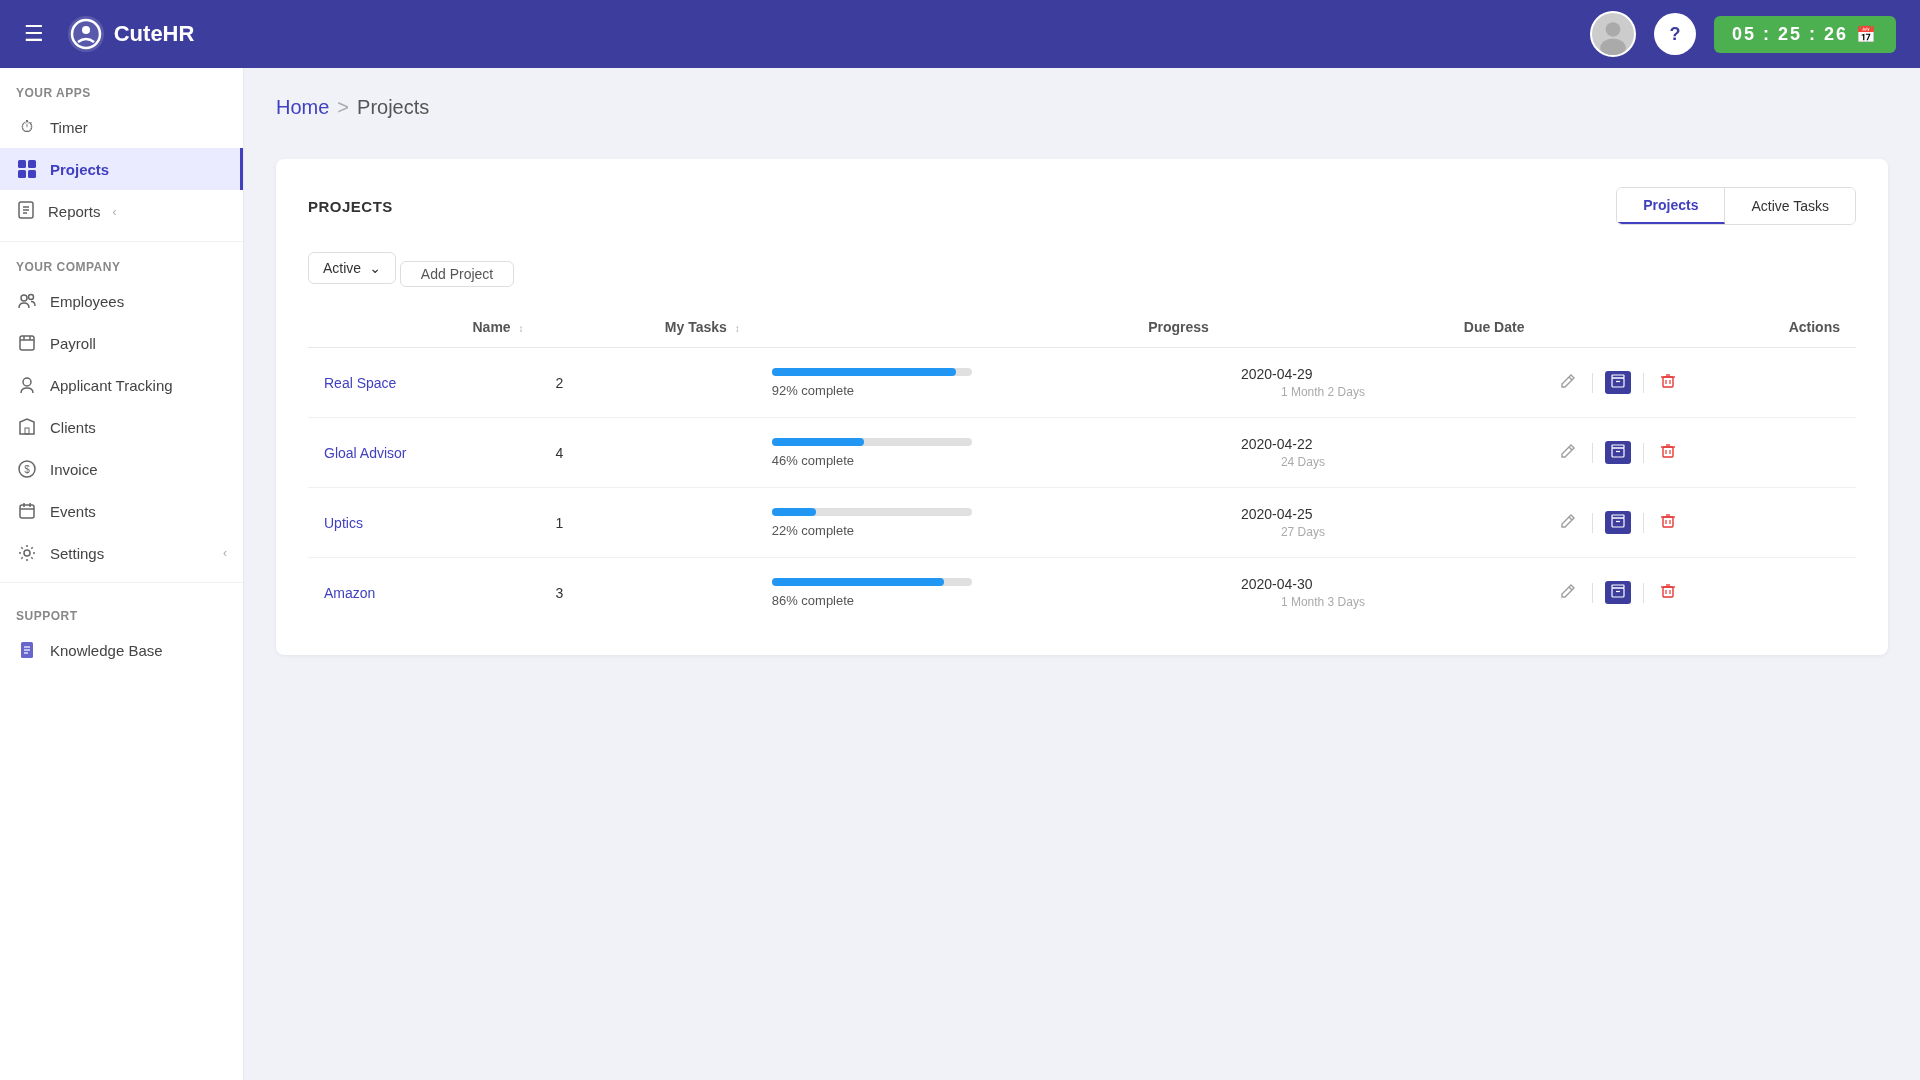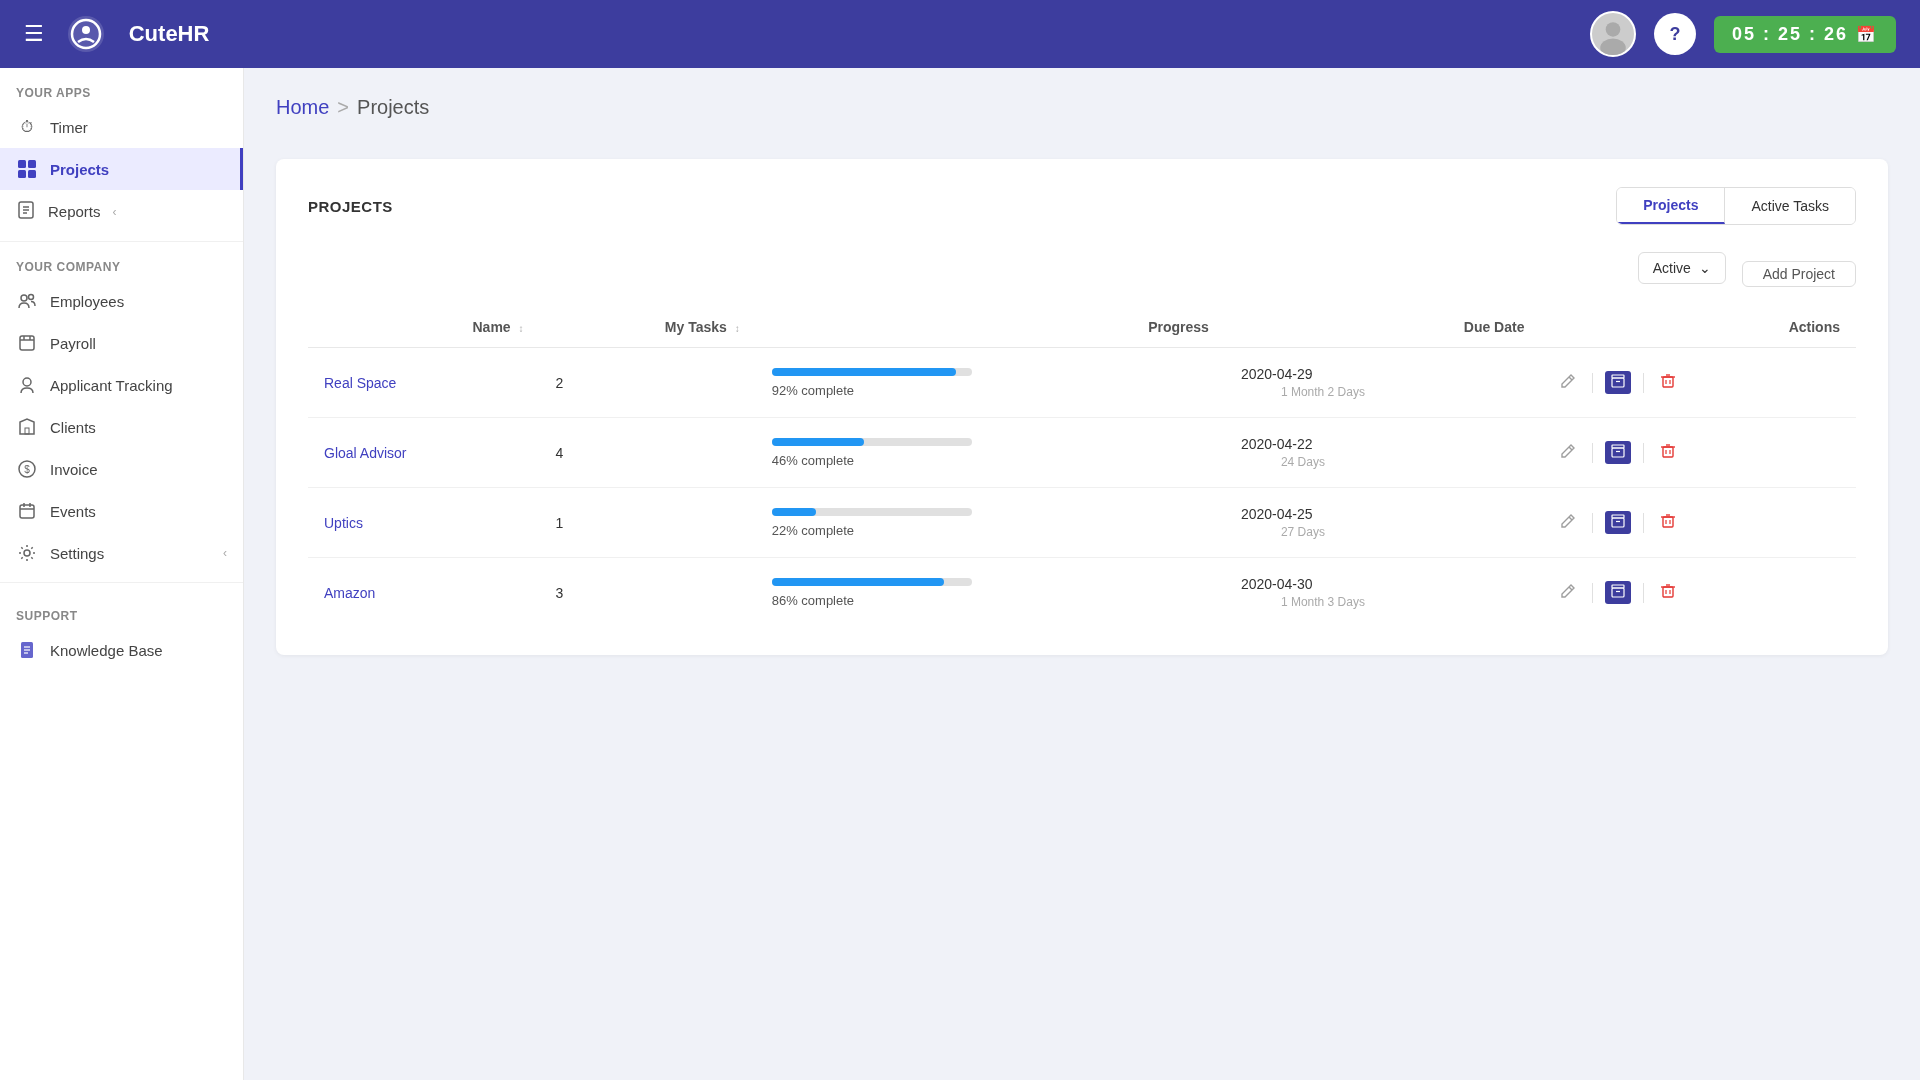--- a/index.html
+++ b/index.html
@@ -9,21 +9,21 @@
     .topnav {
       background: #3d3d9e;
       height: 68px;
       display: flex;
       align-items: center;
       padding: 0 24px;
       flex-shrink: 0;
       justify-content: space-between;
     }
     .topnav-left { display: flex; align-items: center; gap: 16px; }
-    .topnav-logo { display: flex; align-items: center; gap: 25px; color: white; font-size: 22px; font-weight: bold; }
+    .topnav-logo { display: flex; align-items: center; gap: 10px; color: white; font-size: 22px; font-weight: bold; }
     .topnav-logo .logo-icon { width: 36px; height: 36px; }
     .hamburger { color: white; font-size: 22px; cursor: pointer; margin-right: 8px; }
     .topnav-right { display: flex; align-items: center; gap: 18px; }
     .avatar-circle {
       width: 46px; height: 46px; border-radius: 50%; background: #ccc;
       border: 2px solid white; overflow: hidden; display: flex; align-items: center; justify-content: center;
       font-size: 20px; color: #555;
     }
     .help-circle {
       width: 42px; height: 42px; border-radius: 50%; background: white;
@@ -92,21 +92,21 @@
     .card-header { display: flex; align-items: center; justify-content: space-between; margin-bottom: 24px; }
     .card-title { font-size: 15px; font-weight: 700; color: #333; letter-spacing: 0.5px; }
     .card-tabs { display: flex; gap: 0; border: 1px solid #ddd; border-radius: 6px; overflow: hidden; }
     .card-tab {
       padding: 9px 26px; font-size: 14px; cursor: pointer;
       background: white; color: #333; border: none; font-weight: 500;
     }
     .card-tab.active { background: white; color: #4040c0; font-weight: 600; border-bottom: 2px solid #4040c0; }
     .card-tab:first-child { border-right: 1px solid #ddd; }
 
-    .card-toolbar { display: flex; align-items: center; justify-content: flex-end; gap: 16px; margin-bottom: 20px; }
+    .card-toolbar { display: flex; align-items: center; gap: 4px; margin-bottom: 20px; }
     .status-select {
       display: flex; align-items: center; gap: 8px;
       border: 1px solid #ddd; border-radius: 6px; padding: 7px 14px;
       font-size: 14px; color: #333; cursor: pointer; background: white;
     }
     .add-project-btn {
       border: 1px solid #ddd; border-radius: 6px; padding: 4px 20px;
       font-size: 14px; color: #555; cursor: pointer; background: white; margin-top: 12px;
     }
 

